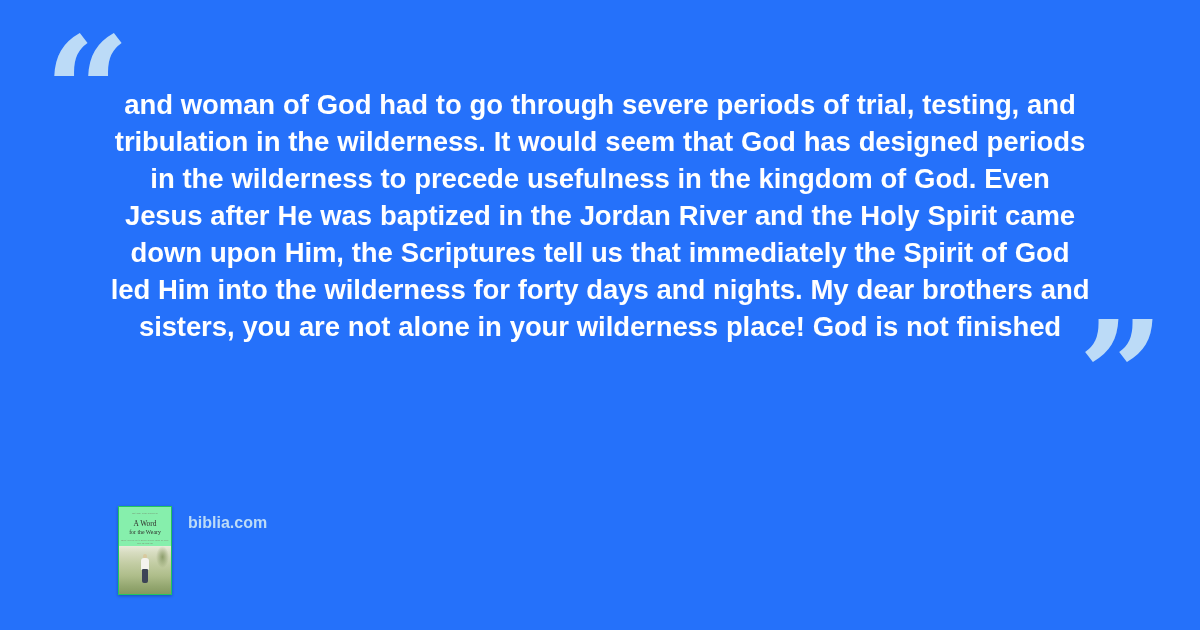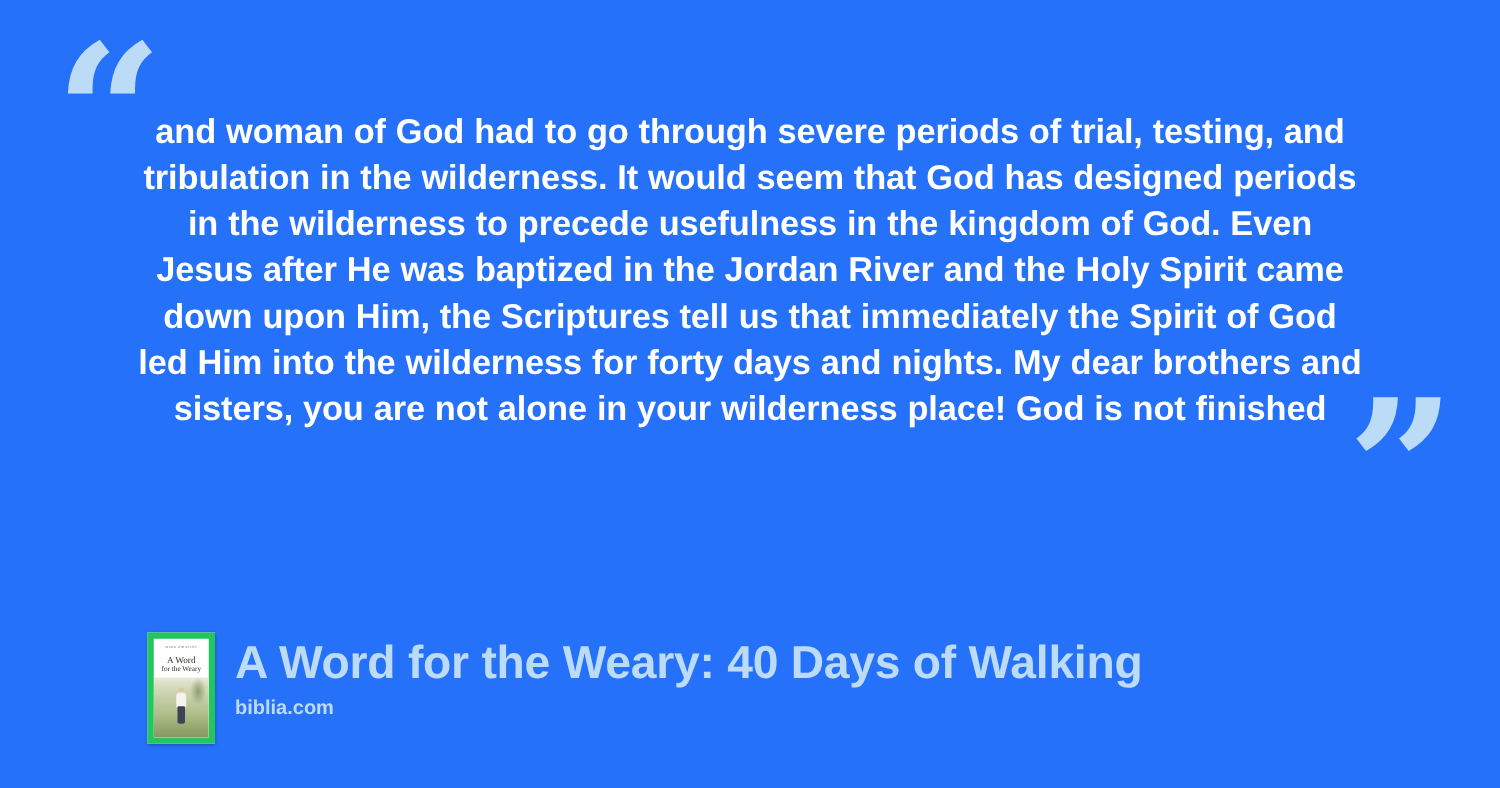--- a/index.html
+++ b/index.html
@@ -72,22 +72,22 @@
     align-items: flex-start;
     gap: 16px;
   }
 
   
   #book-cover {
     position: relative;
     width: 54px;
     height: 89px;
     flex: 0 0 auto;
-    background: #ffffff;
-    border: 5px solid #22c55e;
+    background: #86efac;
+    border: 1px solid #22c55e;
     box-sizing: border-box;
     overflow: hidden;
     box-shadow: 0 1px 3px rgba(0,0,0,0.28);
   }
   .cover-author {
     position: absolute;
     left: 0; right: 0;
     top: 5px;
     text-align: center;
     font-family: "Liberation Serif", "DejaVu Serif", serif;
@@ -220,19 +220,18 @@
       </div>
       <div class="cover-sub">40 DAYS OF WALKING WITH GOD IN THE WILDERNESS</div>
       <div class="cover-photo">
         <div class="figure-head"></div>
         <div class="figure-body"></div>
         <div class="figure-legs"></div>
       </div>
     </div>
 
     <div id="attrib">
-      <div id="book-title">A Word for the Weary: 40 Days of Walking</div>
       <div id="site-name">biblia.com</div>
     </div>
 
   </div>
 
 </div>
 
 </body></html>

